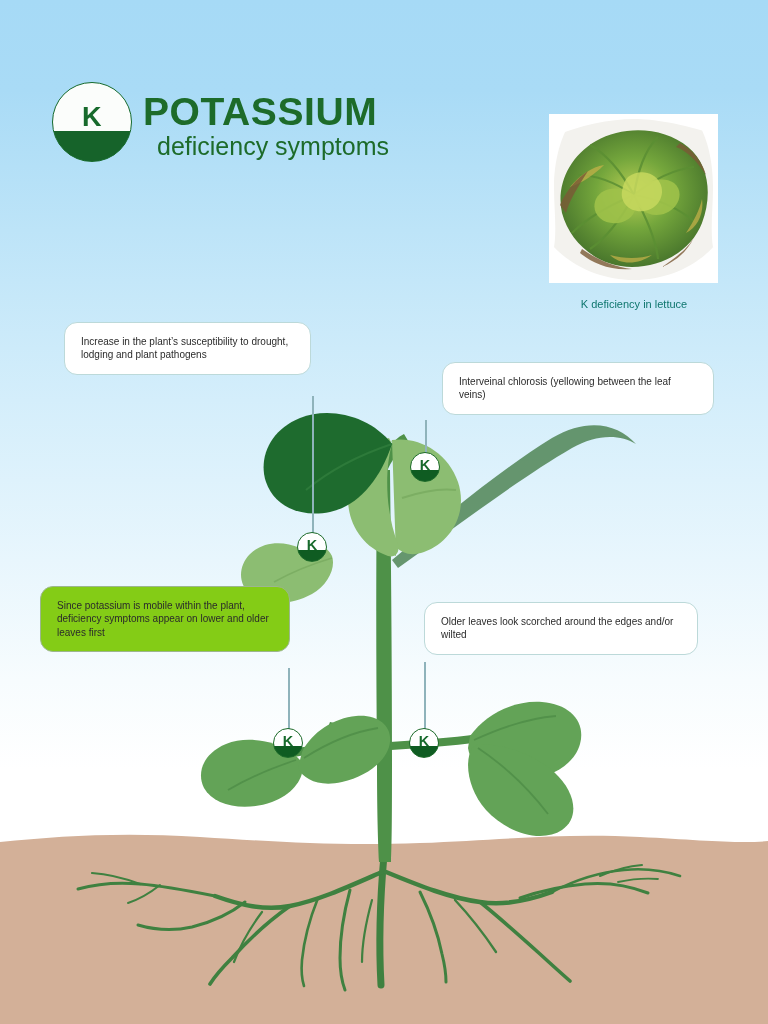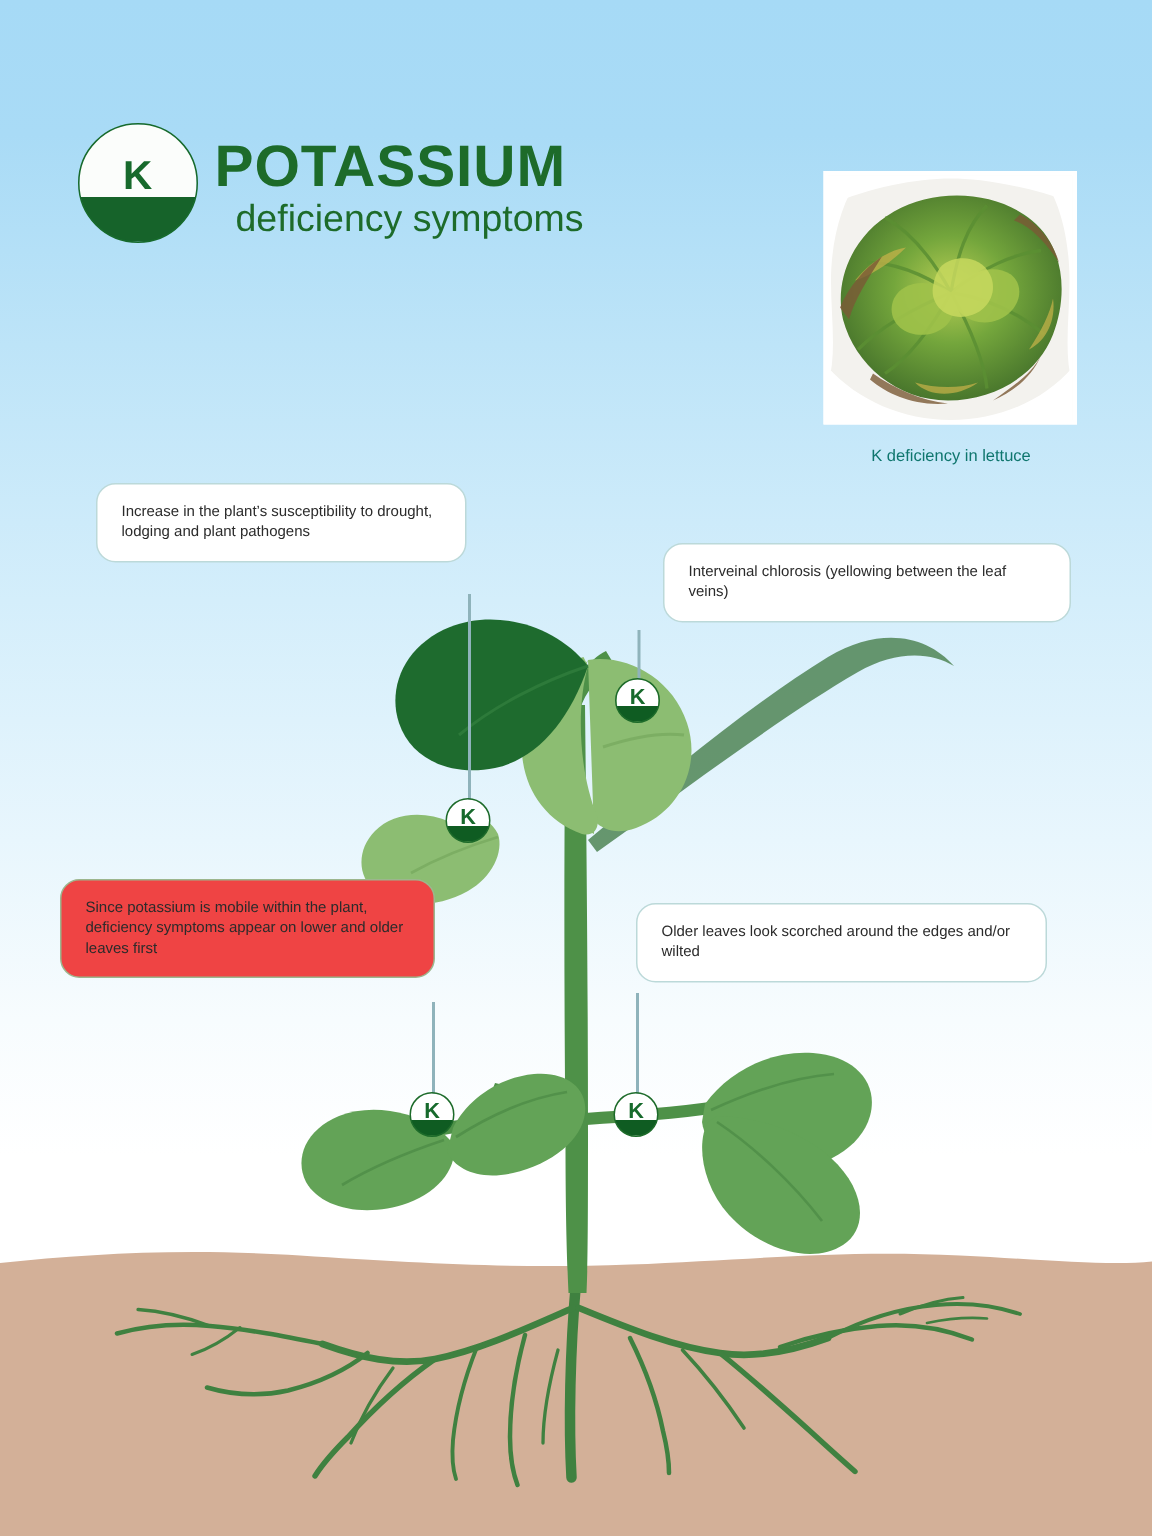--- a/index.html
+++ b/index.html
@@ -119,21 +119,21 @@
     padding: 12px 14px 12px 16px;
     font-size: 10px;
     line-height: 1.34;
     color: #2b2b2b;
   }
   .callout.white {
     background: #ffffff;
     border: 1px solid #bcd9d9;
   }
   .callout.sage {
-    background: #ef4444;
+    background: #84cc16;
     border: 1px solid #9cb68e;
   }
   #callout-drought { left: 64px;  top: 322px; width: 247px; }
   #callout-chlorosis { left: 402px; top: 362px; width: 272px; margin-left: 40px; }
   #callout-mobile  { left: 40px;  top: 586px; width: 250px; }
   #callout-scorched { left: 424px; top: 602px; width: 274px; }
 
   
   .connector {
     position: absolute;

